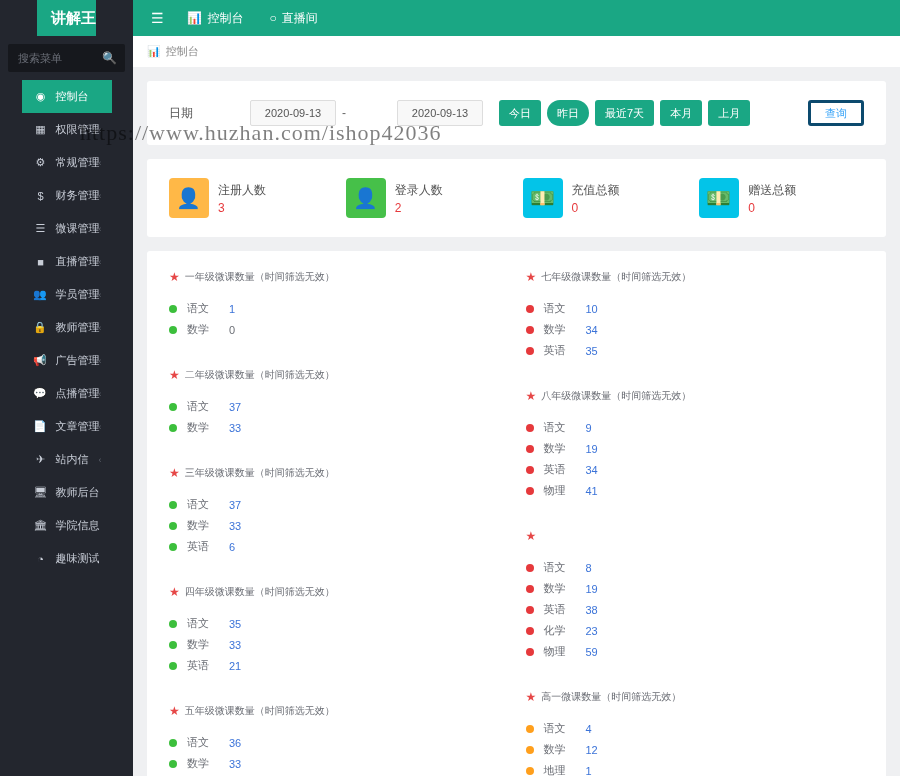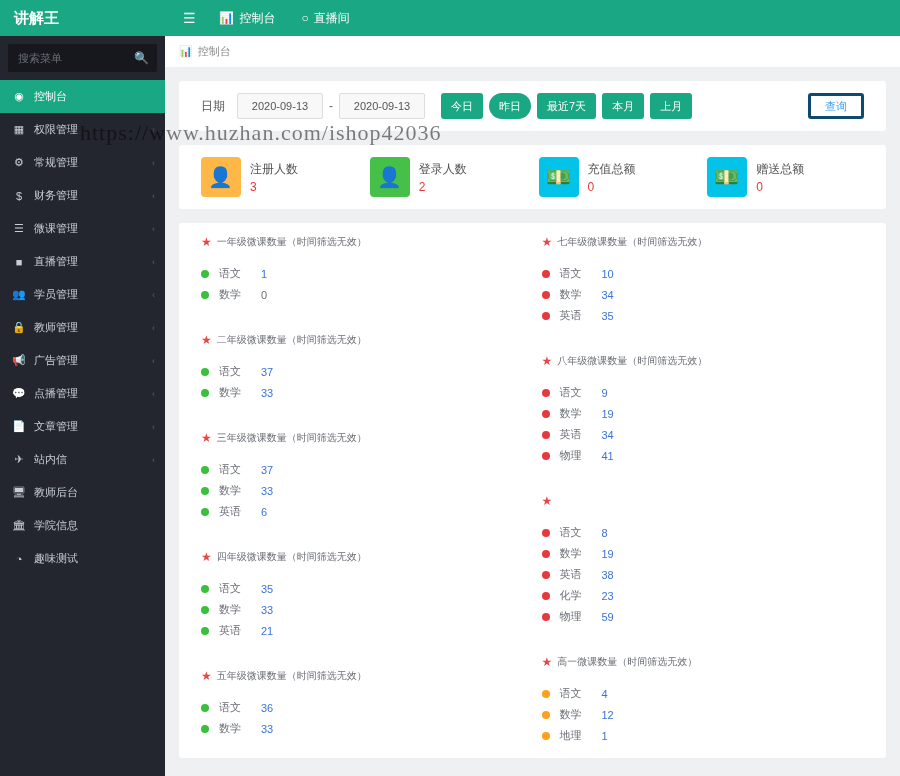--- a/index.html
+++ b/index.html
@@ -1,19 +1,19 @@
 <!DOCTYPE html>
 <html><head>
 <meta charset="utf-8">
 <style>
 * { margin: 0; padding: 0; box-sizing: border-box; }
 body { font-family: "Microsoft YaHei", Arial, sans-serif; font-size: 12px; background: #f5f5f5; }
 .app { display: flex; width: 900px; height: 776px; overflow: hidden; }
 
-.sidebar { width: 165px; background: #23262e; display: flex; flex-direction: column; }
+.sidebar { width: 133px; background: #23262e; display: flex; flex-direction: column; align-items: center; }
 .logo { height: 36px; background: #1aa784; display: flex; align-items: center; padding-left: 14px; }
 .logo span { color: #fff; font-size: 15px; font-weight: bold; }
 .search-box { padding: 8px; }
 .search-wrap { position: relative; }
 .search-input { width: 100%; height: 28px; background: #16181d; border: none; color: #999; padding: 0 28px 0 10px; font-size: 11px; border-radius: 2px; }
 .search-input::placeholder { color: #6b6f78; }
 .search-icon { position: absolute; right: 8px; top: 50%; transform: translateY(-50%); color: #6b6f78; font-size: 12px; }
 .menu { flex: 1; }
 .menu-item { display: flex; align-items: center; padding: 9px 12px; color: #c8cdd7; cursor: pointer; position: relative; font-size: 11px; }
 .menu-item.active { background: #1aa784; color: #fff; }
@@ -22,25 +22,25 @@
 
 .main { flex: 1; display: flex; flex-direction: column; background: #eff0f2; overflow: hidden; }
 .topbar { height: 36px; background: #1aa784; display: flex; align-items: center; padding: 0 10px; gap: 6px; }
 .top-btn { color: #fff; padding: 9px 10px; font-size: 12px; cursor: pointer; display: inline-flex; align-items: center; gap: 5px; }
 .hamburger { color: #fff; padding: 0 8px; font-size: 14px; cursor: pointer; }
 
 .breadcrumb { padding: 8px 14px; background: #fff; color: #888; font-size: 11px; display: flex; align-items: center; gap: 5px; }
 
 .content { flex: 1; padding: 14px; overflow-y: auto; }
 .content::-webkit-scrollbar { width: 0; }
-.panel { background: #fff; border-radius: 3px; padding: 12px 22px; margin-bottom: 14px; }
+.panel { background: #fff; border-radius: 3px; padding: 19px 22px; margin-bottom: 14px; }
 
 .date-row { display: flex; align-items: center; gap: 6px; }
 .date-label { color: #555; font-size: 12px; margin-right: 6px; }
-.date-input { width: 86px; height: 26px; border: 1px solid #ddd; padding: 0 6px; font-size: 11px; color: #555; border-radius: 2px; text-align: center; background: #f8f8f8; }
+.date-input { width: 86px; height: 26px; border: 1px solid #ddd; padding: 0 6px; font-size: 11px; color: #555; border-radius: 2px; text-align: center; background: #f8f8f8; margin-left: 45px; }
 .sep { color: #666; }
 .btn { height: 26px; padding: 0 10px; border: none; border-radius: 3px; cursor: pointer; font-size: 11px; color: #fff; }
 .btn-green { background: #1aa784; }
 .btn-blue-out { background: #fff; color: #36a3f7; border: 3px solid #0c4a6e; padding: 0 14px; }
 .query-wrap { margin-left: auto; }
 
 .stats-row { display: flex; gap: 12px; }
 .stat { flex: 1; display: flex; align-items: center; gap: 9px; }
 .stat-ic { width: 40px; height: 40px; border-radius: 4px; display: flex; align-items: center; justify-content: center; color: #fff; font-size: 20px; }
 .stat-ic.orange { background: #ffb847; }

